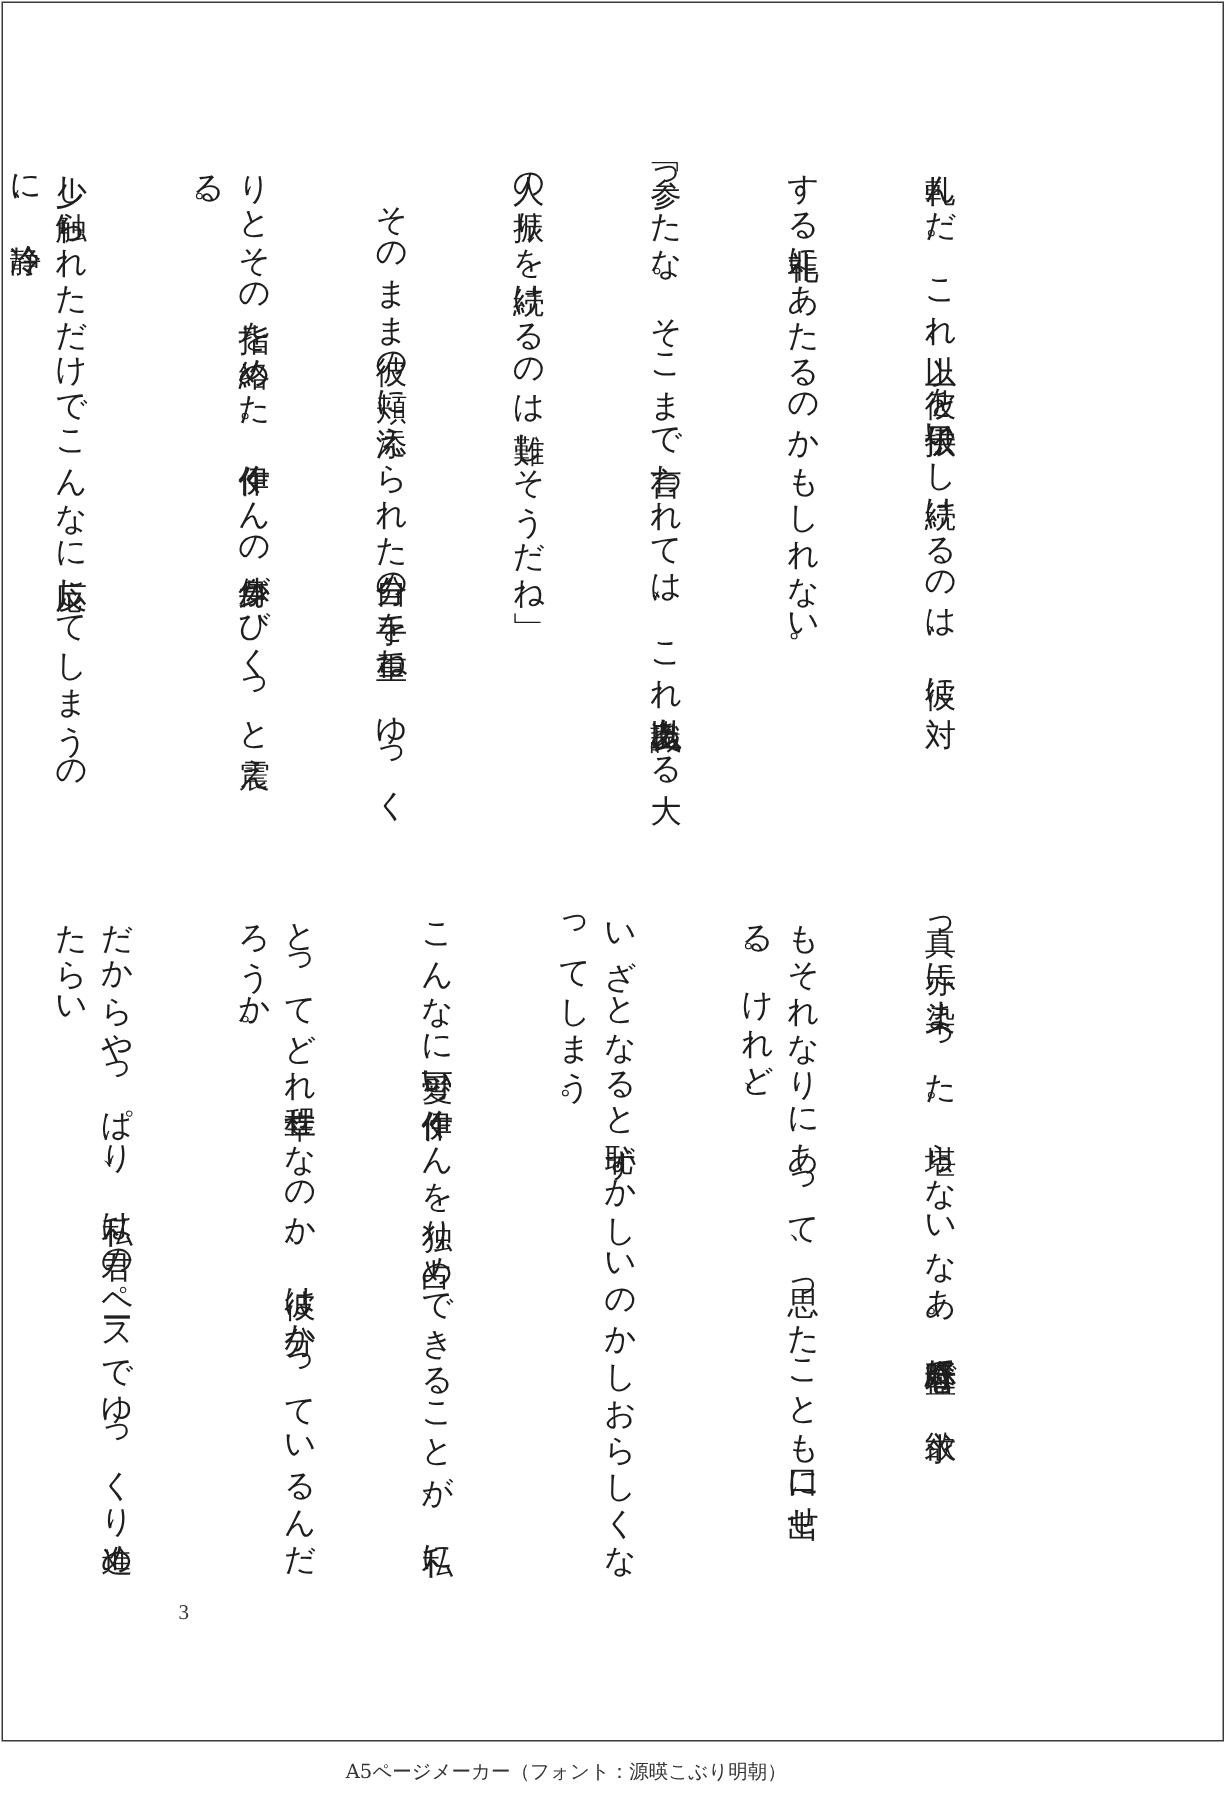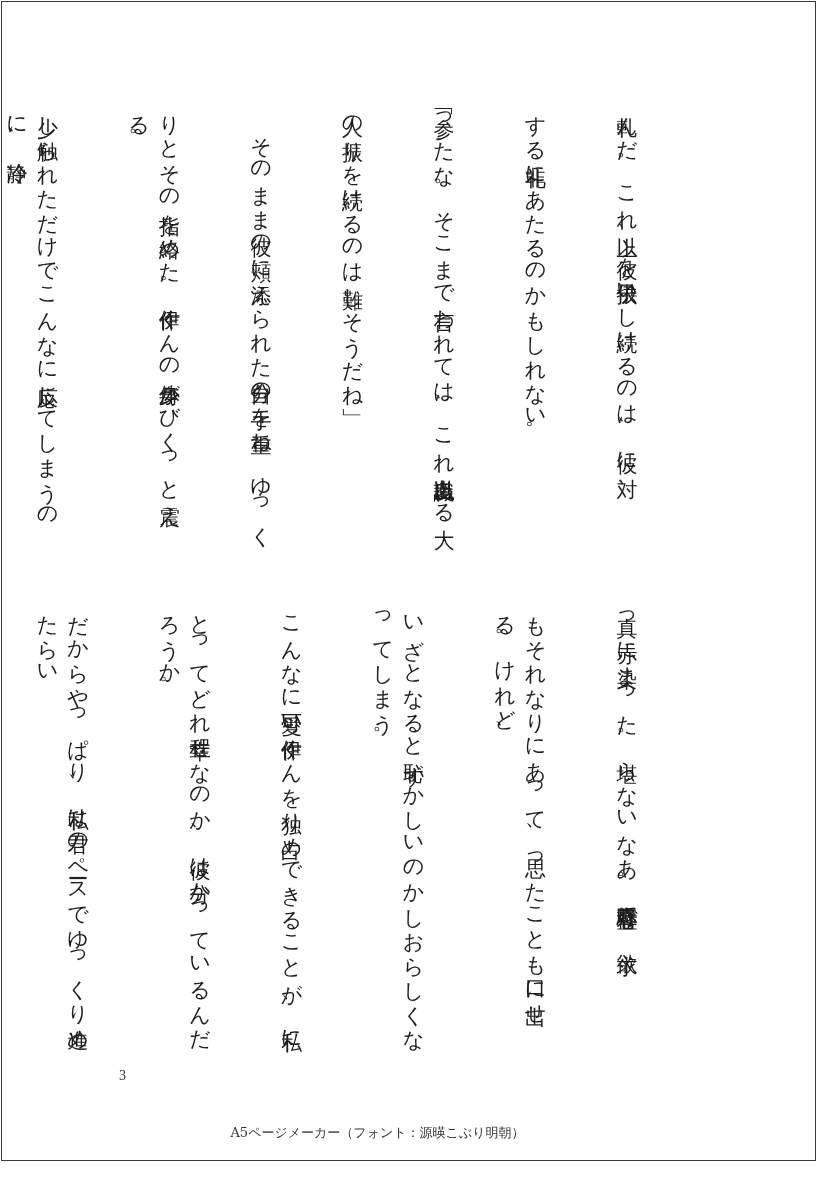--- a/index.html
+++ b/index.html
@@ -55,21 +55,21 @@
     position: absolute;
     left: 117px;
     top: 1066px;
     font-size: 14px;
     color: #333333;
     font-family: "Liberation Serif", serif;
   }
   .footer {
     position: absolute;
     left: 0;
-    top: 1124px;
+    top: 1172px;
     width: 755px;
     text-align: center;
     font-size: 13px;
     color: #333333;
     font-family: "DejaVu Serif", serif;
   }
 </style>
 </head>
 <body>
 

